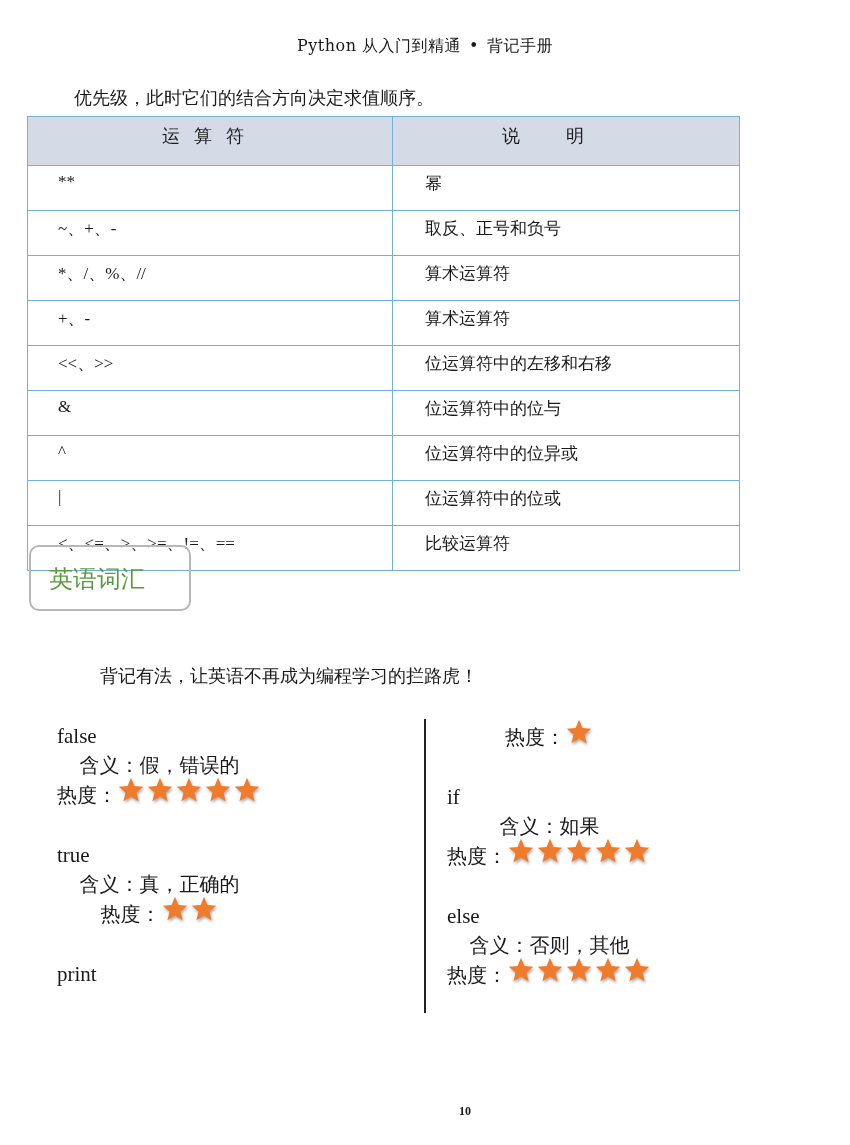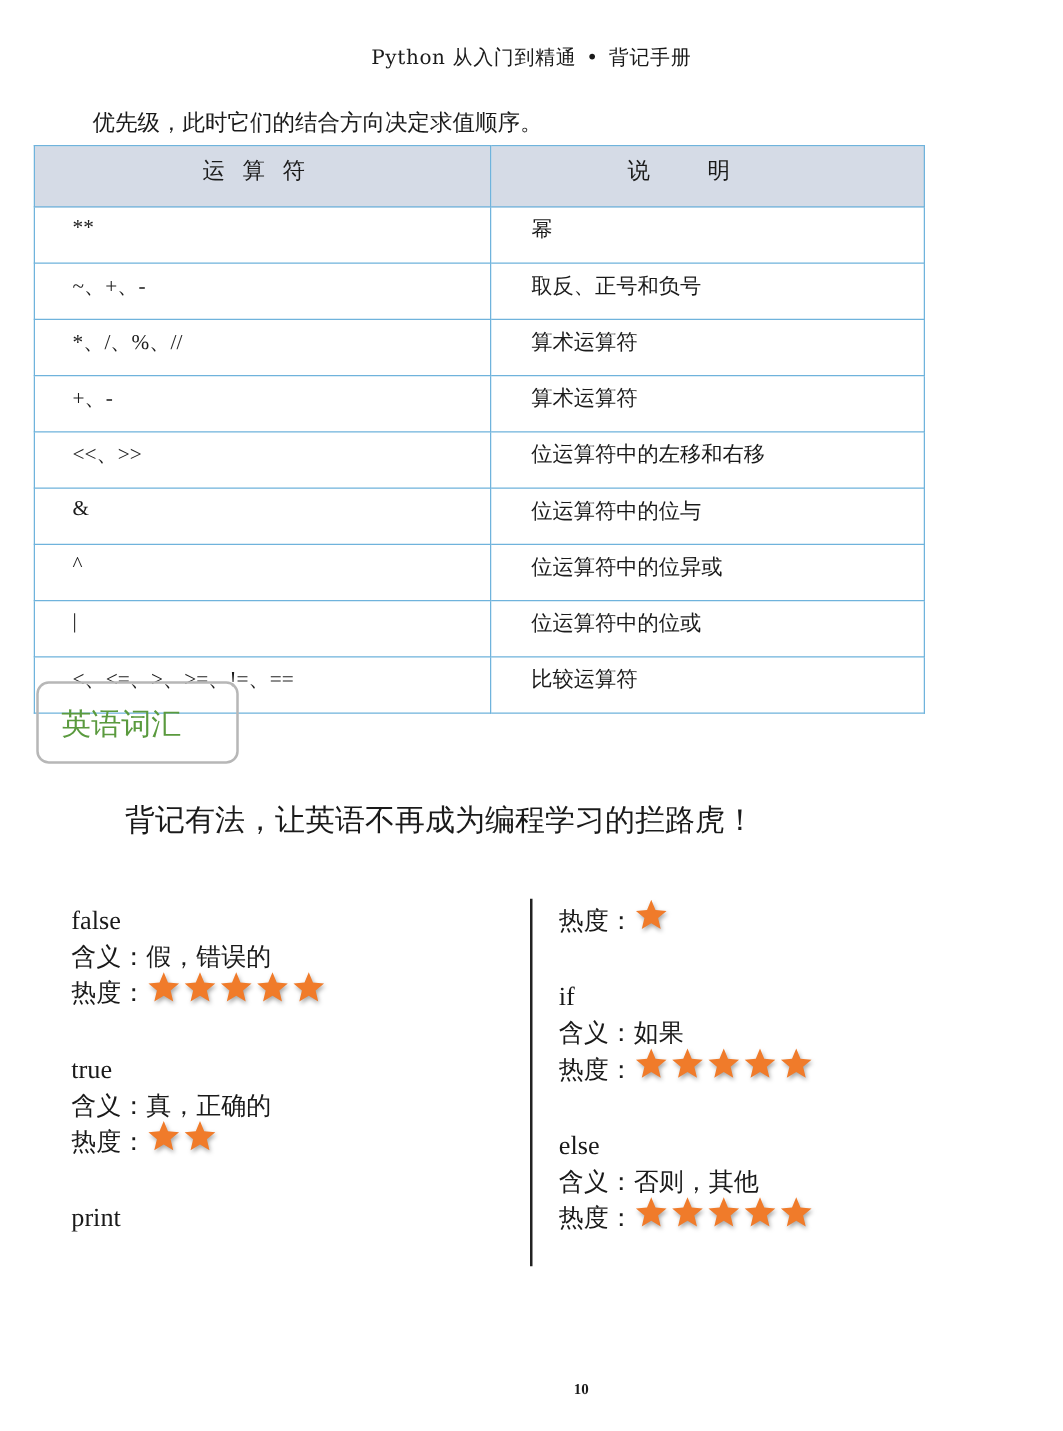--- a/index.html
+++ b/index.html
@@ -33,28 +33,28 @@
   table.ops td.desc { padding: 6px 0 0 32px; }
   .section-box {
     position: absolute; top: 545px; left: 29px; width: 162px; height: 66px;
     border: 2px solid #b7b7b7; border-radius: 10px; box-sizing: border-box;
   }
   .section-box span {
     position: absolute; left: 18px; top: 16px; font-size: 24px; color: #5a9a3e;
     font-family: "DejaVu Sans", sans-serif;
   }
   .motto {
-    position: absolute; top: 640px; left: 100px; font-size: 24px;
+    position: absolute; top: 664px; left: 100px; font-size: 18px;
   }
   .col { position: absolute; font-size: 20px; line-height: 29px; }
   .col-left { top: 722px; left: 57px; }
   .col-right { top: 722px; left: 447px; }
   .entry { margin-bottom: 29px; }
   .word { font-family: "Liberation Serif", serif; font-size: 21px; }
-  .line { white-space: nowrap; }
+  .line { white-space: nowrap; text-align: center; }
   .stars { display: inline-block; vertical-align: middle; margin-top: -4px; }
   .star {
     display: inline-block; width: 28px; height: 28px; margin-right: 1px;
     filter: drop-shadow(1px 2px 1.5px rgba(0,0,0,0.35));
   }
   .divider {
     position: absolute; left: 424px; top: 719px; width: 2px; height: 294px;
     background: #222;
   }
   .page-num {

